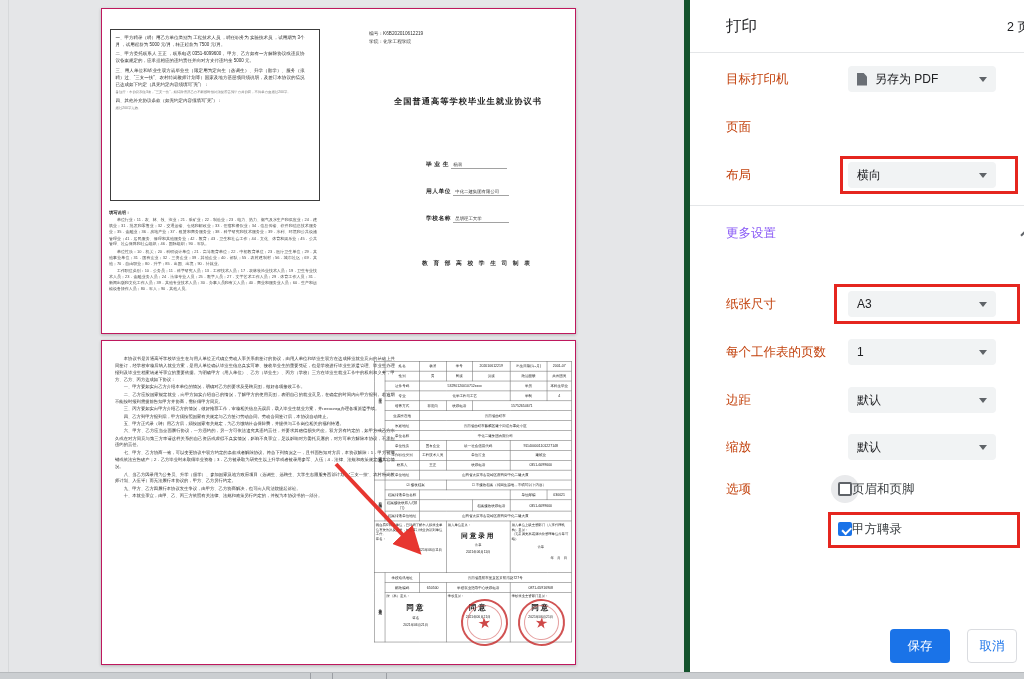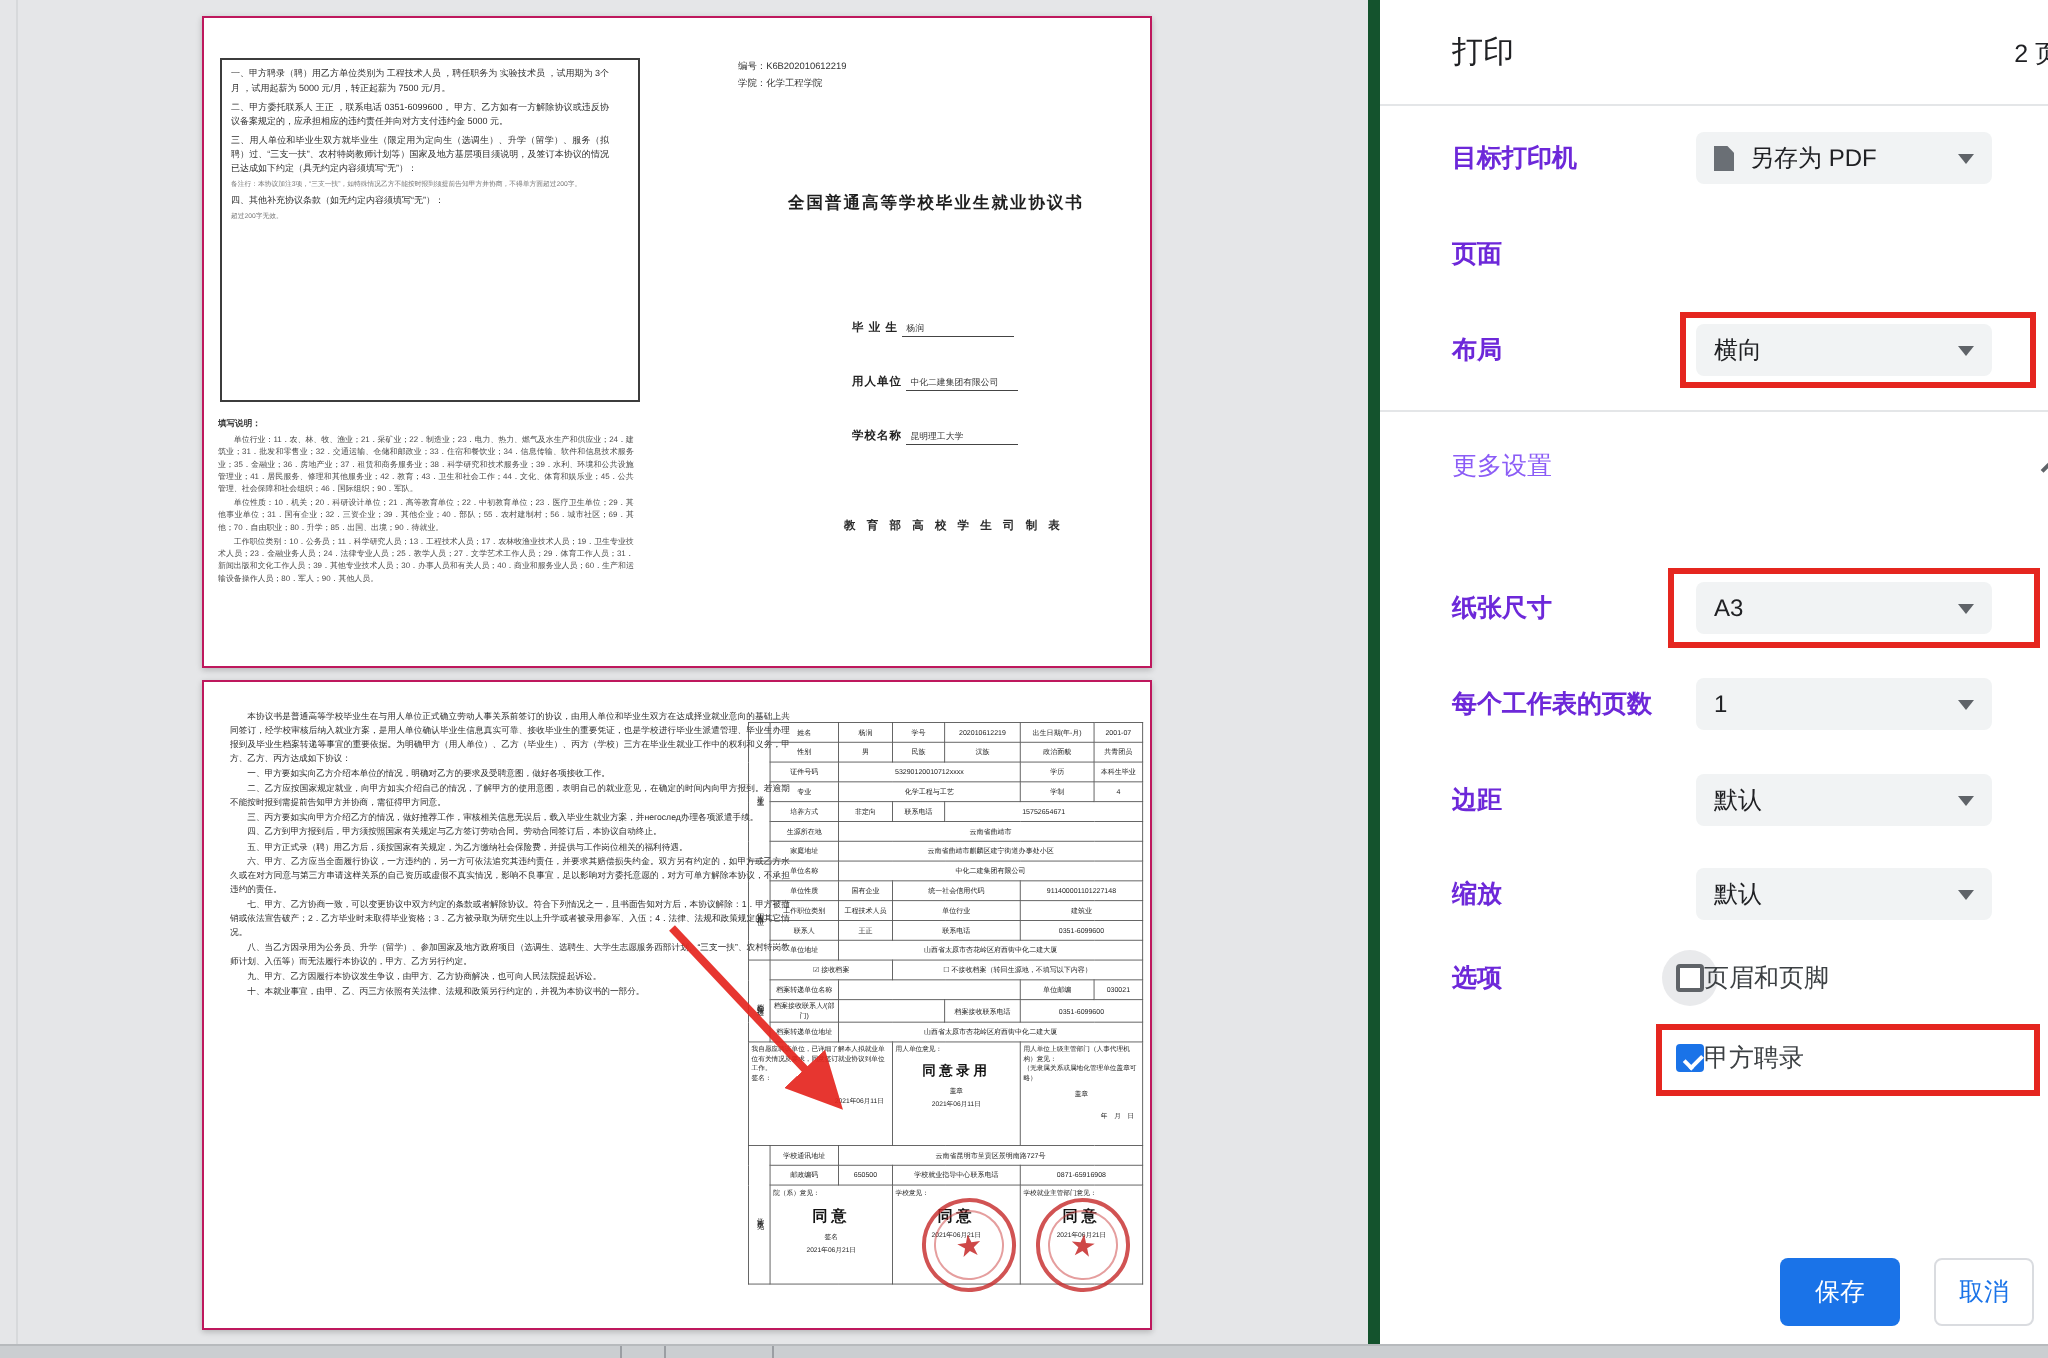--- a/index.html
+++ b/index.html
@@ -60,21 +60,21 @@
   .stamp .ring { position:absolute; inset:4px; border:1px solid rgba(198,40,40,.45); border-radius:50%; }
 
   
   .arrow-svg { position:absolute; left:0; top:0; width:684px; height:672px; pointer-events:none; }
 
   
   .panel { position:absolute; left:684px; top:0; width:368px; height:672px; background:#fff; border-left:6px solid #14532d; }
   .p-title { position:absolute; left:36px; top:16px; font-size:15.5px; color:#202124; }
   .p-count { position:absolute; right:22px; top:19px; font-size:12.5px; color:#202124;text-align:center; }
   .divider { position:absolute; left:0; width:100%; height:1px; background:#e4e6e8; }
-  .plabel { position:absolute; left:36px; font-size:12.5px; color:#6d28d9; line-height:26px; height:26px;font-weight:bold; }
+  .plabel { position:absolute; left:36px; font-size:12.5px; color:#c2410c; line-height:26px; height:26px; }
   .pselect { position:absolute; left:158px; width:148px; height:26px; background:#f1f3f4; border-radius:4px;
              display:flex; align-items:center; padding:0 9px; font-size:12px; color:#202124; cursor:pointer; }
   .pselect .txt { flex:1; white-space:nowrap; overflow:hidden; }
   .caret { width:0; height:0; border-left:4px solid transparent; border-right:4px solid transparent; border-top:5px solid #5f6368; margin-left:6px; }
   .pdficon { width:10px; height:13px; background:#6a6f75; clip-path:polygon(0 0,62% 0,100% 30%,100% 100%,0 100%); margin-right:8px; flex:none; }
   .more-row { position:absolute; left:36px; right:22px; top:220px; height:26px; display:flex; align-items:center; justify-content:space-between; font-size:12.5px; color:#8b5cf6; cursor:pointer; }
   .chev-up { width:8px; height:8px; border-right:2px solid #5f6368; border-bottom:2px solid #5f6368; transform:rotate(-135deg); margin-top:4px; }
   .cbrow { position:absolute; left:148px; height:26px; display:flex; align-items:center; }
   .halo { position:absolute; left:-7px; top:-1px; width:28px; height:28px; border-radius:50%; background:#e9eaec; }
   .cbox { position:relative; width:14px; height:14px; border:2px solid #5f6368; border-radius:2px; background:#fff; flex:none; cursor:pointer; }

